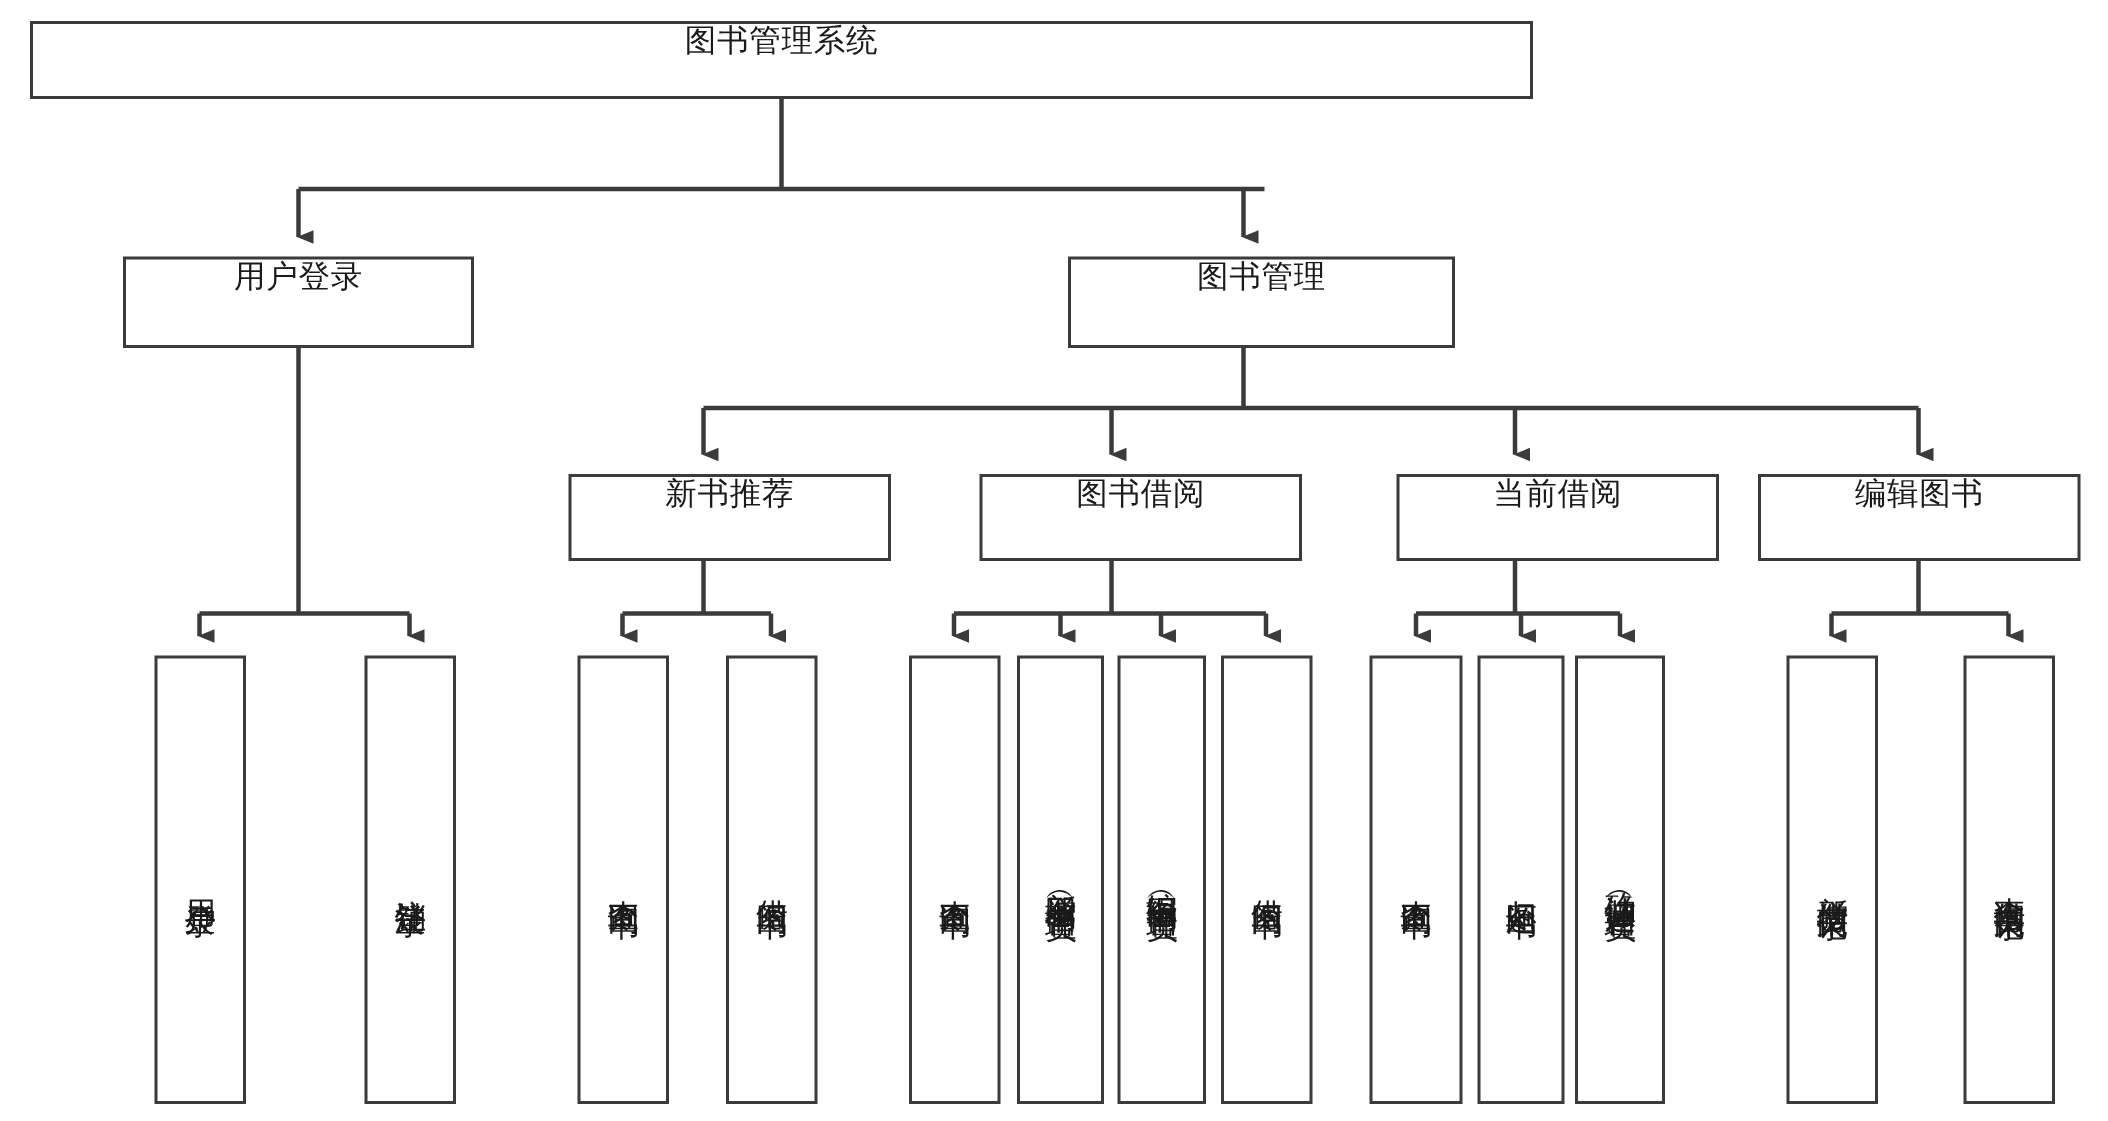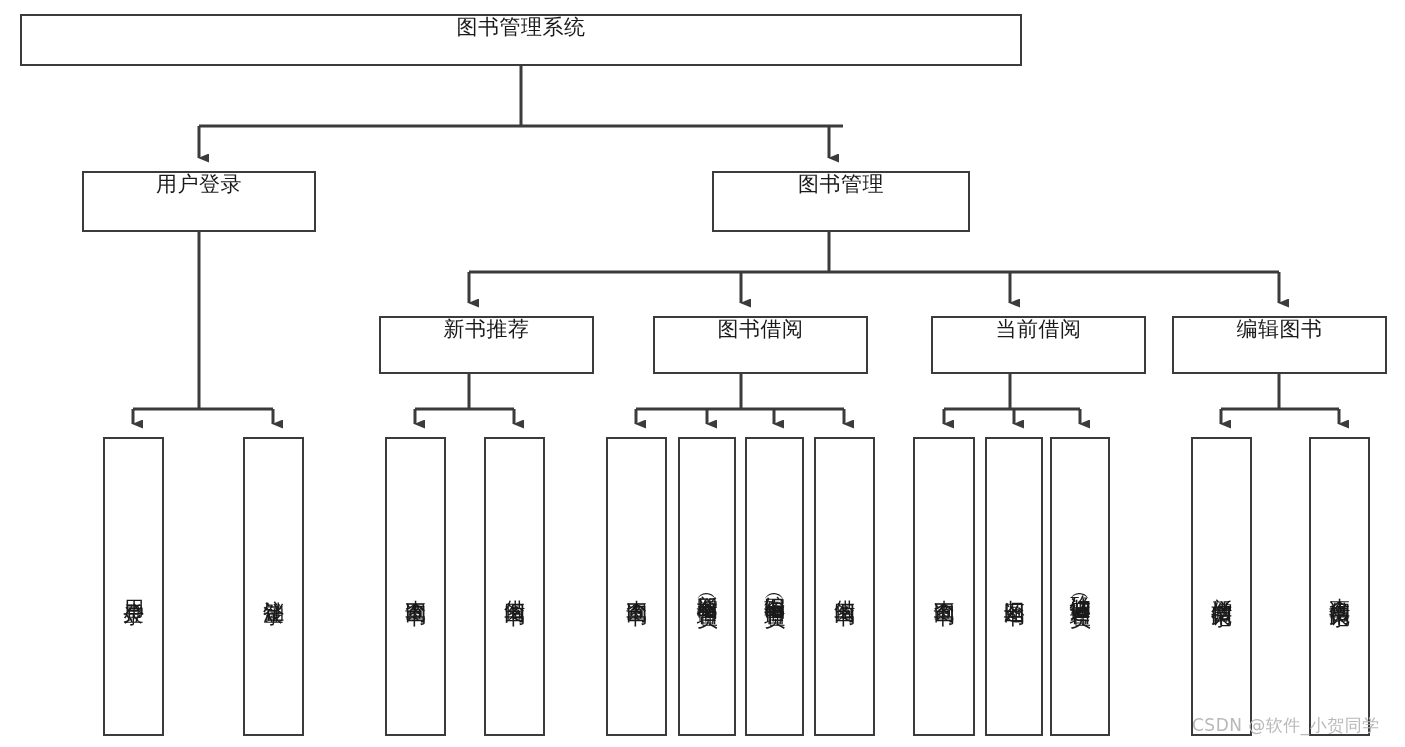--- a/index.html
+++ b/index.html
@@ -176,17 +176,14 @@
   <div class="node node-v" style="left:1050px; top:437px; width:60px; height:299px;">
     <span class="label">确认归还（管理员）</span>
   </div>
   <div class="node node-v" style="left:1191px; top:437px; width:61px; height:299px;">
     <span class="label">新增借阅记录</span>
   </div>
   <div class="node node-v" style="left:1309px; top:437px; width:61px; height:299px;">
     <span class="label">查询借阅记录</span>
   </div>
 
-  <div class="watermark" style="left:1192px; top:714px;">
-    <span>CSDN @软件_小贺同学</span>
-  </div>
 
 </div>
 
 </body></html>

